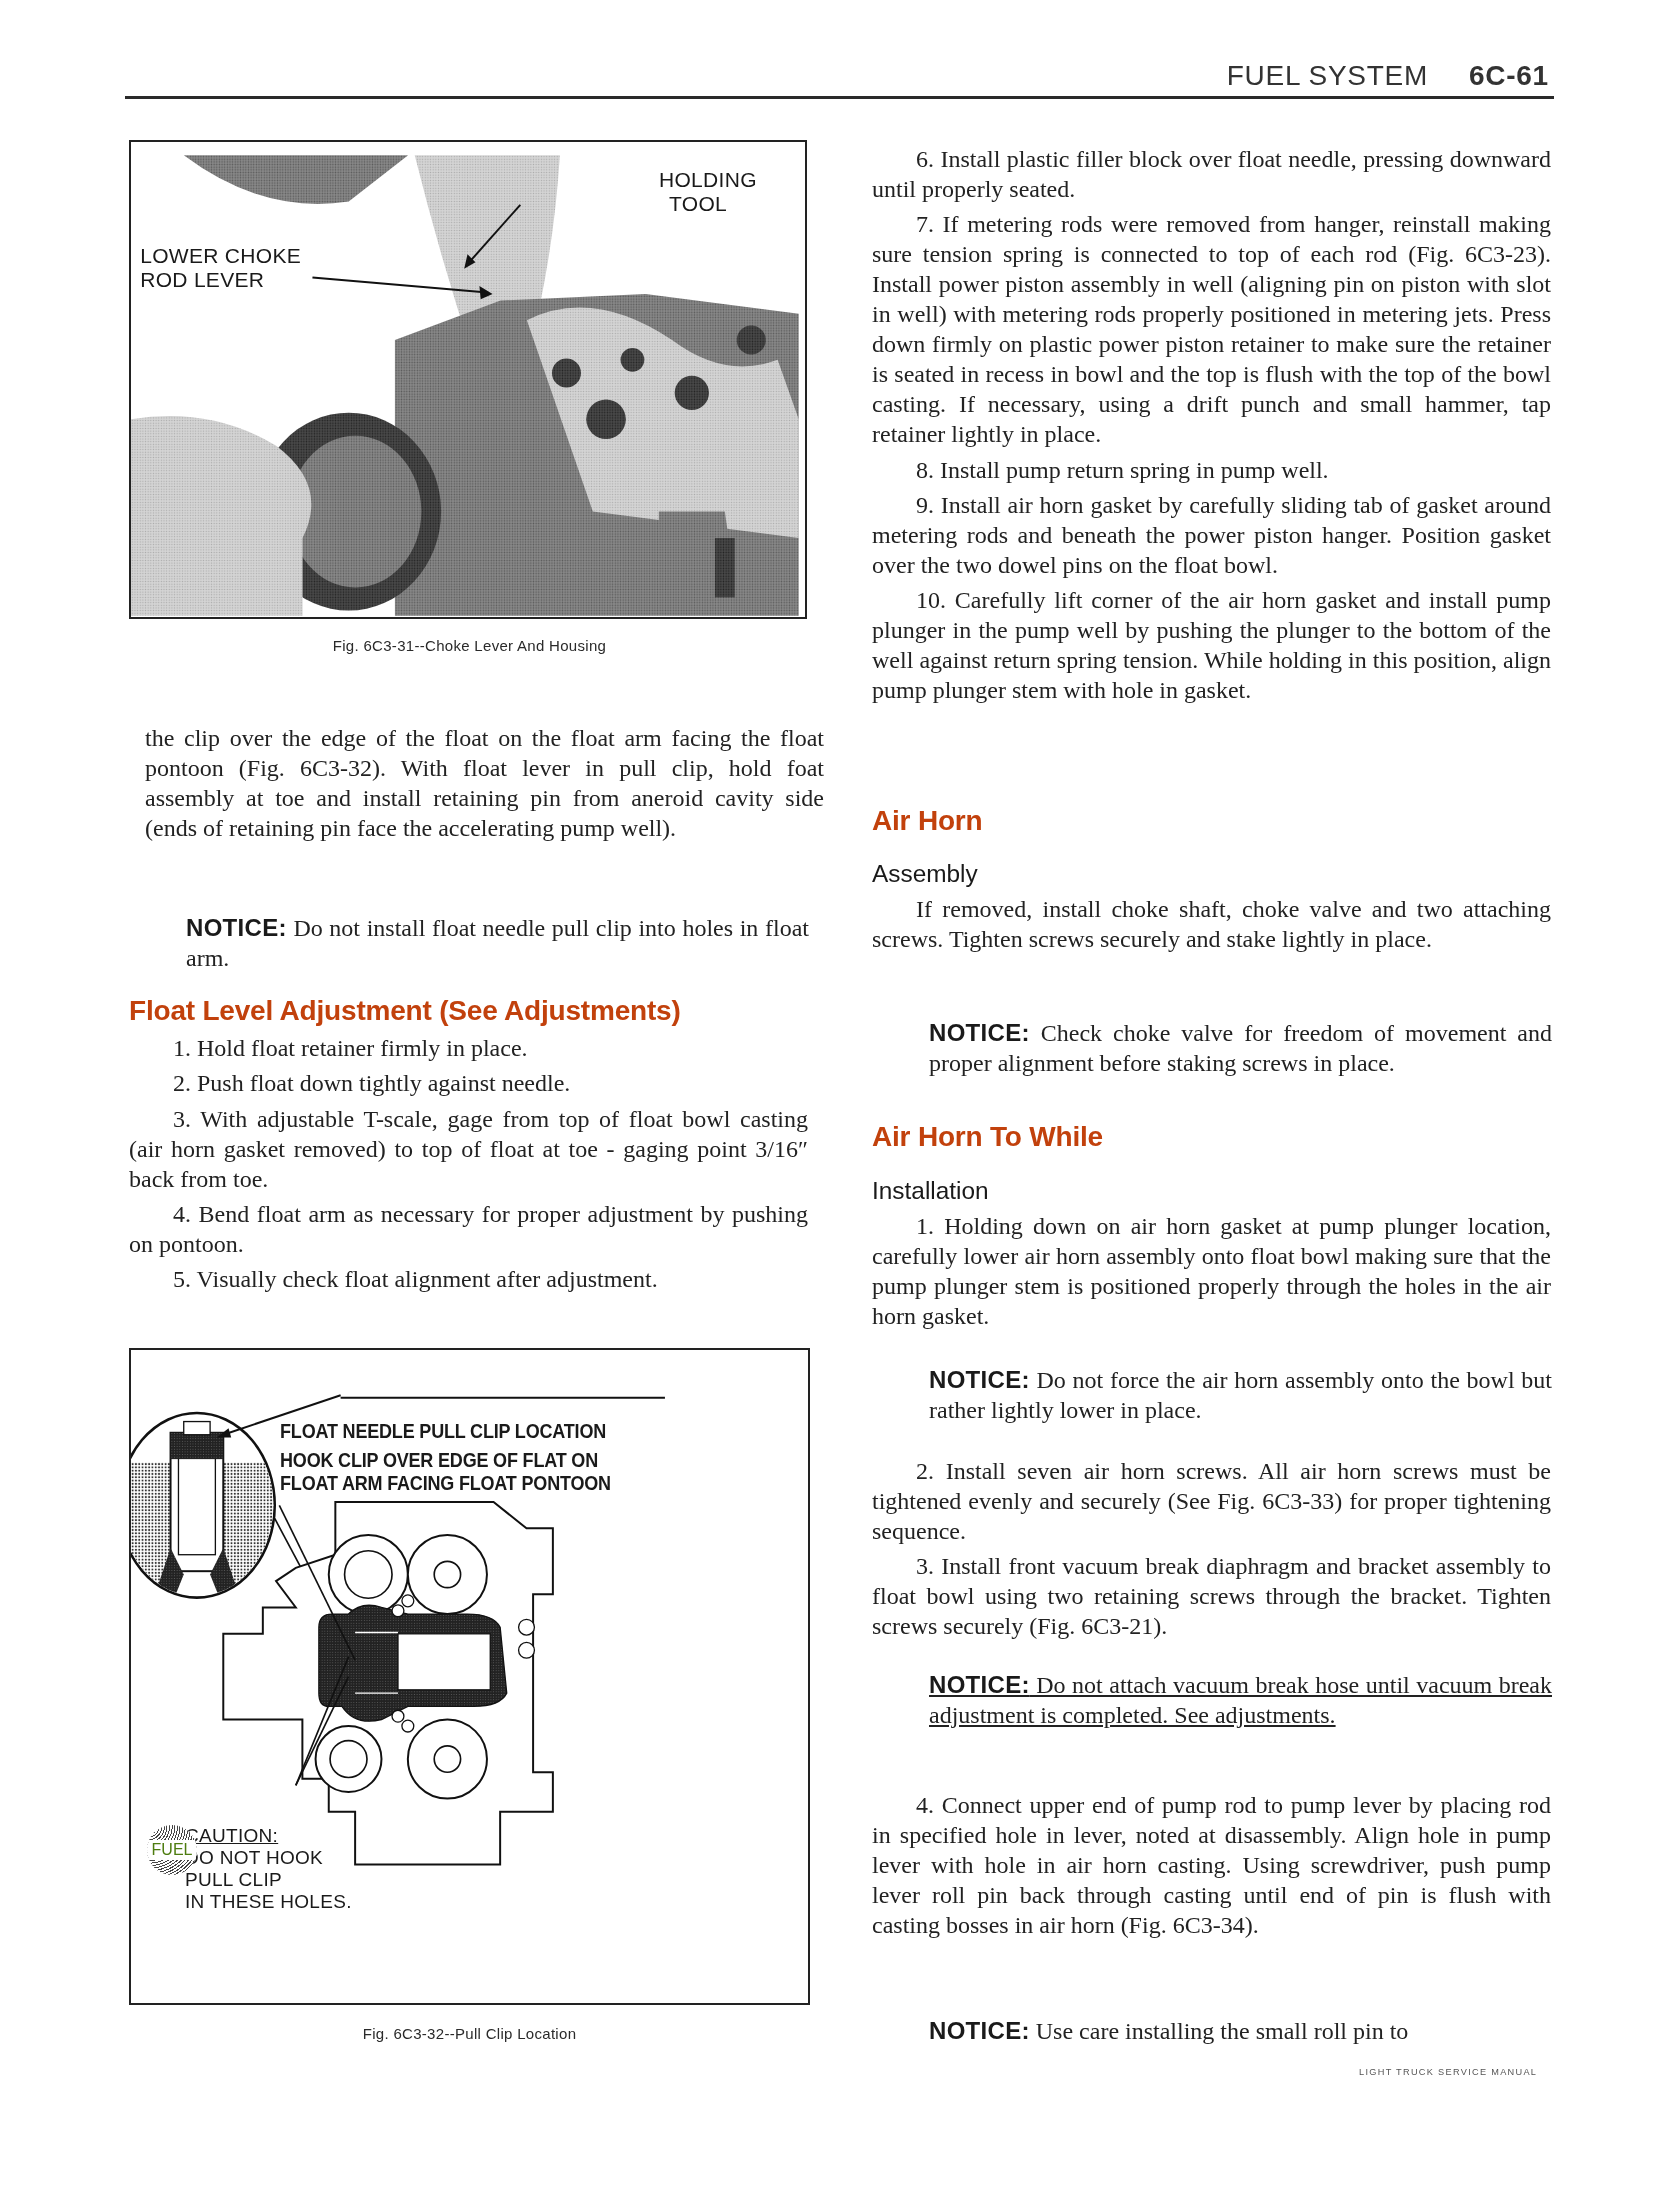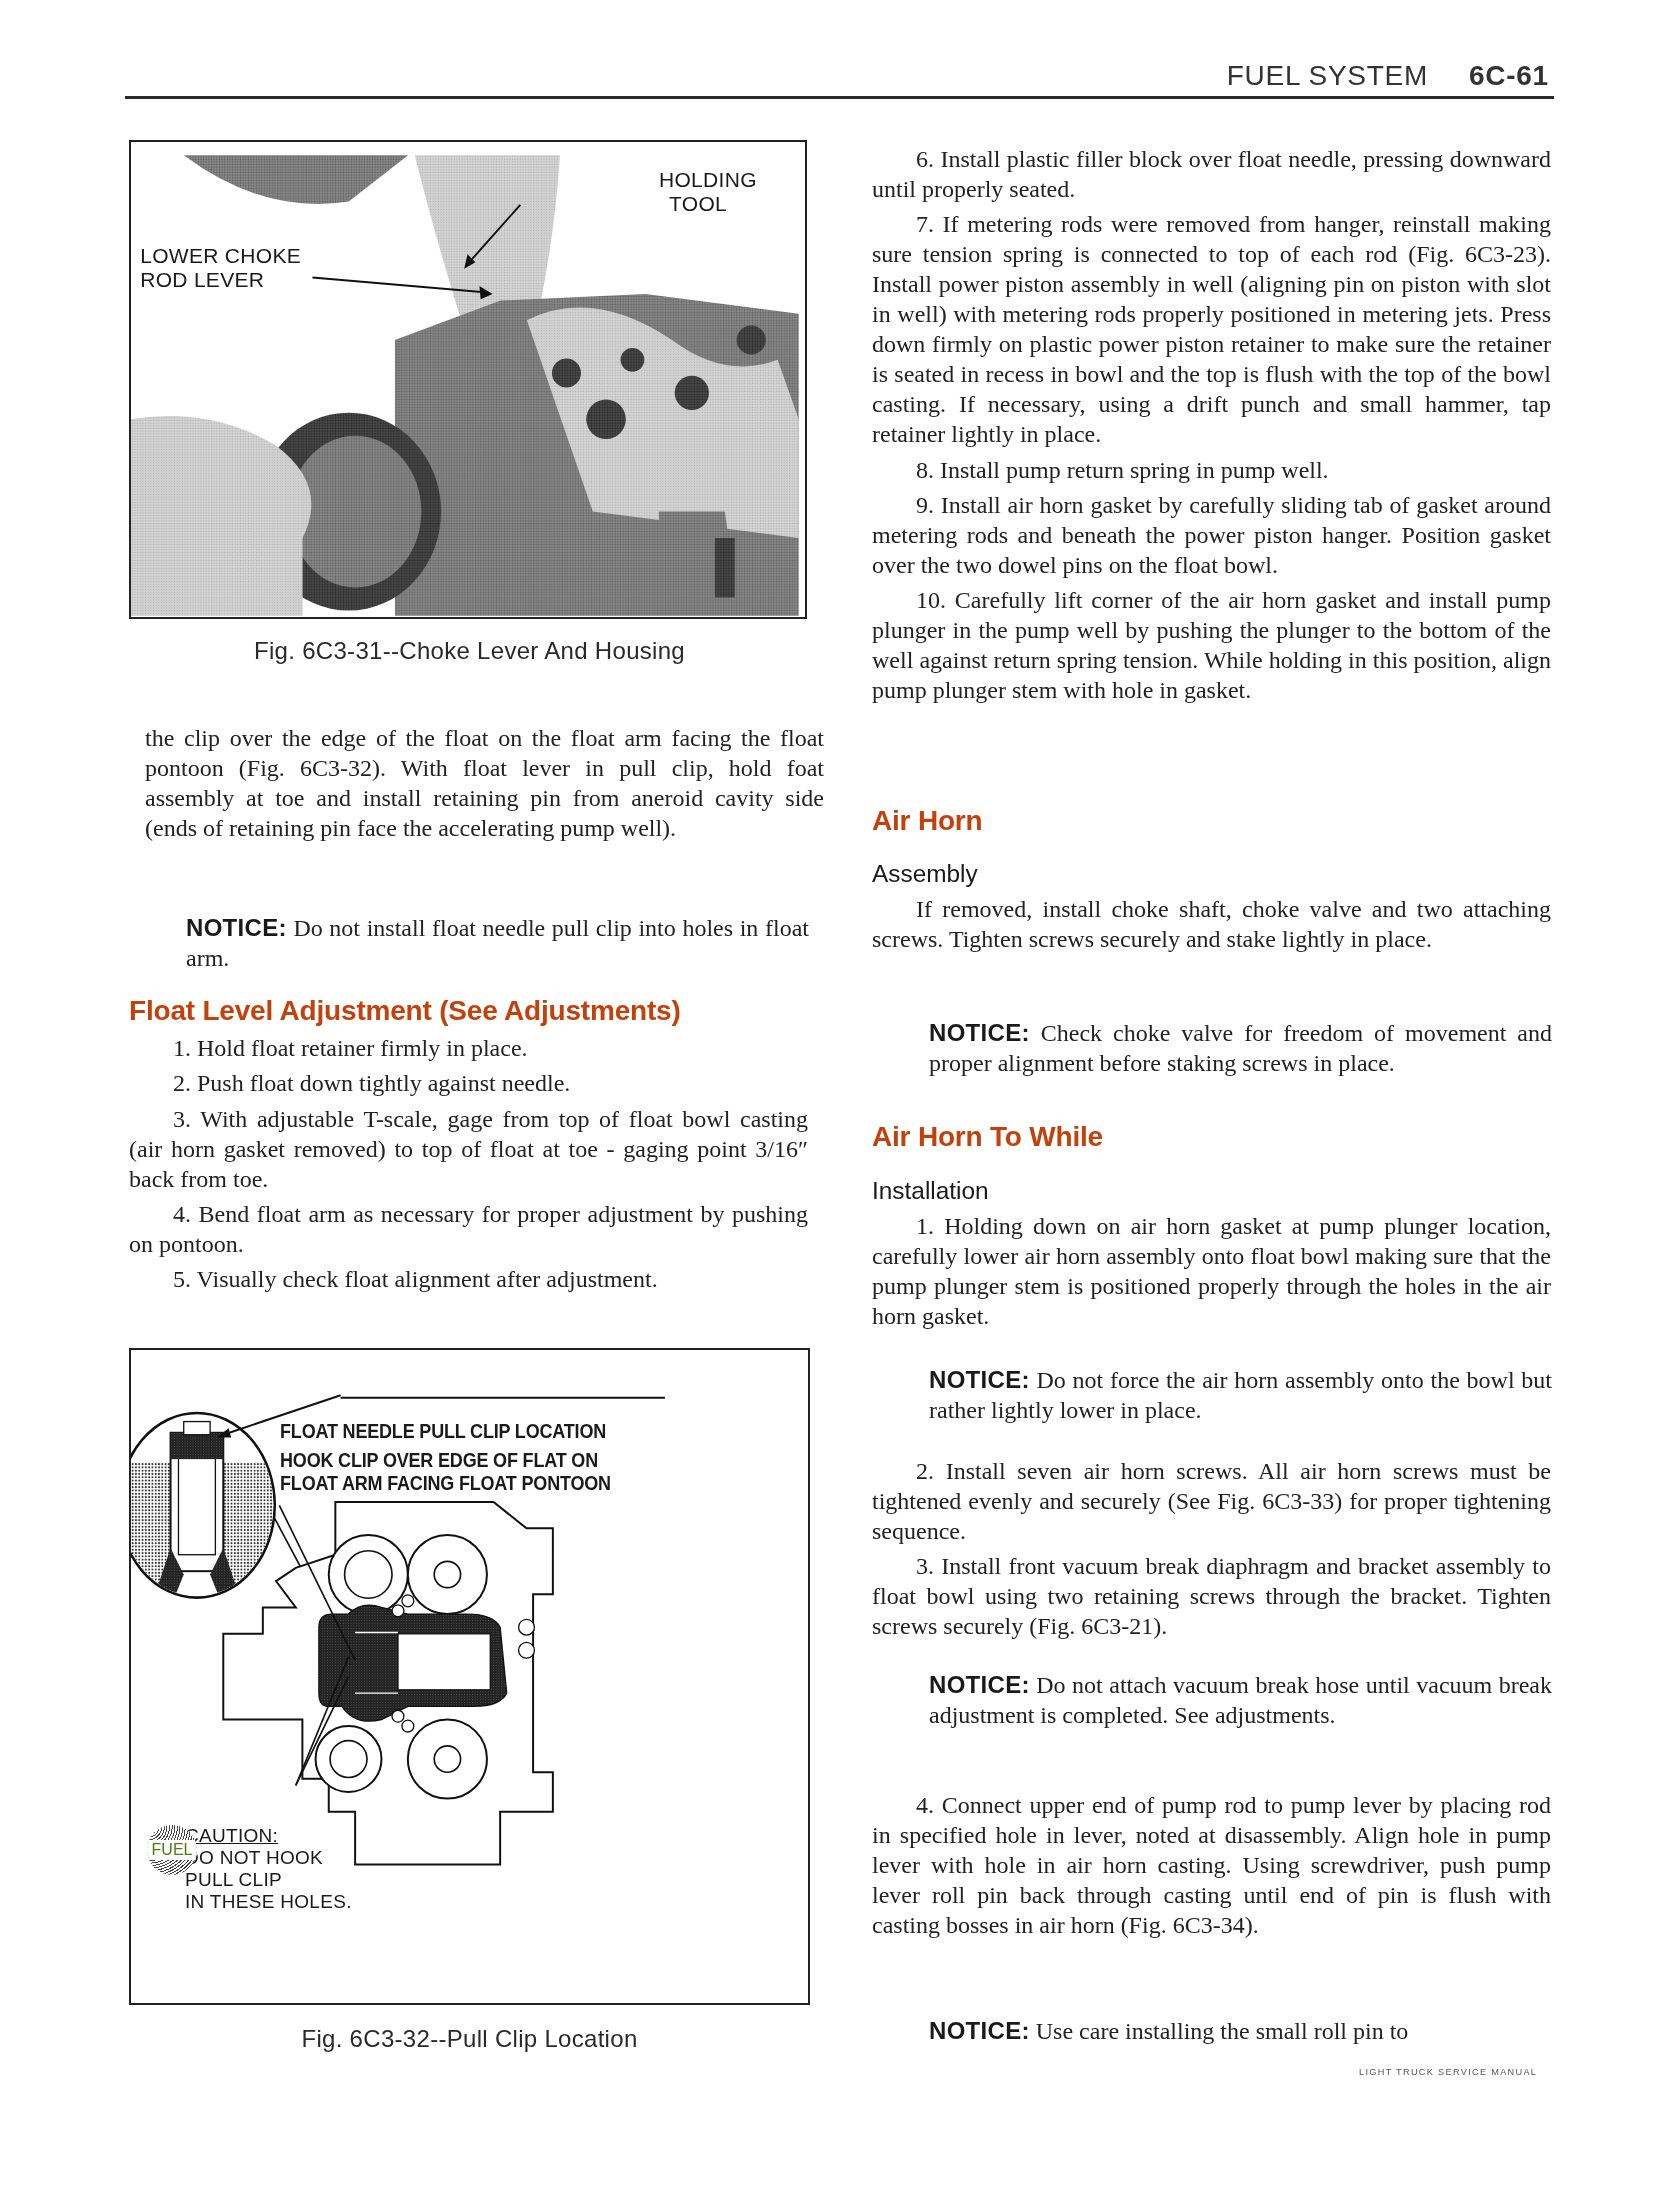--- a/index.html
+++ b/index.html
@@ -14,21 +14,21 @@
     letter-spacing: 0.7px;
   }
   .running-head .section { margin-right: 41px; }
   .running-head .page-no { font-weight: bold; margin-right: 5.3px; }
 
   .col-left { position: absolute; left: 129px; top: 0; width: 681px; }
   .col-right { position: absolute; left: 872px; top: 0; width: 679px; }
 
   .fig-box { position: absolute; border: 2.6px solid #222; background: #fff; overflow: hidden; }
   .caption {
-    position: absolute; font-family: "Liberation Sans", sans-serif; font-size: 24px;
+    position: absolute; font-family: "Liberation Sans", sans-serif; font-size: 15px;
     color: #2a2a2a; text-align: center; width: 681px; letter-spacing: 0.3px;
   }
 
   .fig-label {
     position: absolute; font-family: "Liberation Sans", sans-serif; color: #1a1a1a;
     font-size: 22px; line-height: 25px; letter-spacing: 0.3px;
   }
   .fig-label.cond { font-size: 20px; line-height: 23px; font-weight: bold; letter-spacing: -0.2px; transform: scaleX(0.9); transform-origin: left; }
 
   .body-text { font-size: 24px; line-height: 30px; text-align: justify; color: #222; }
@@ -243,21 +243,21 @@
 
   <div class="notice body-text" style="left:57px; top:1365px; width:623px;">
     <b>NOTICE:</b><span> Do not force the air horn assembly onto the bowl but rather lightly lower in place.</span>
   </div>
 
   <div class="para body-text" style="left:0; top:1456px; width:679px;">
     <div style="margin-bottom:5.3px;"><span class="indent"></span><span>2. Install seven air horn screws. All air horn screws must be tightened evenly and securely (See Fig. 6C3-33) for proper tightening sequence.</span></div>
     <div><span class="indent"></span><span>3. Install front vacuum break diaphragm and bracket assembly to float bowl using two retaining screws through the bracket. Tighten screws securely (Fig. 6C3-21).</span></div>
   </div>
 
-  <div class="notice body-text" style="left:57px; top:1670px; width:623px;">
+  <div class="notice body-text" style="left:57px; top:1670px; width:623px;text-decoration:underline;">
     <b>NOTICE:</b><span> Do not attach vacuum break hose until vacuum break adjustment is completed. See adjustments.</span>
   </div>
 
   <div class="para body-text" style="left:0; top:1790px; width:679px;">
     <span class="indent"></span><span>4. Connect upper end of pump rod to pump lever by placing rod in specified hole in lever, noted at disassembly. Align hole in pump lever with hole in air horn casting. Using screwdriver, push pump lever roll pin back through casting until end of pin is flush with casting bosses in air horn (Fig. 6C3-34).</span>
   </div>
 
   <div class="notice body-text" style="left:57px; top:2016px; width:623px;">
     <b>NOTICE:</b><span> Use care installing the small roll pin to</span>
   </div>

